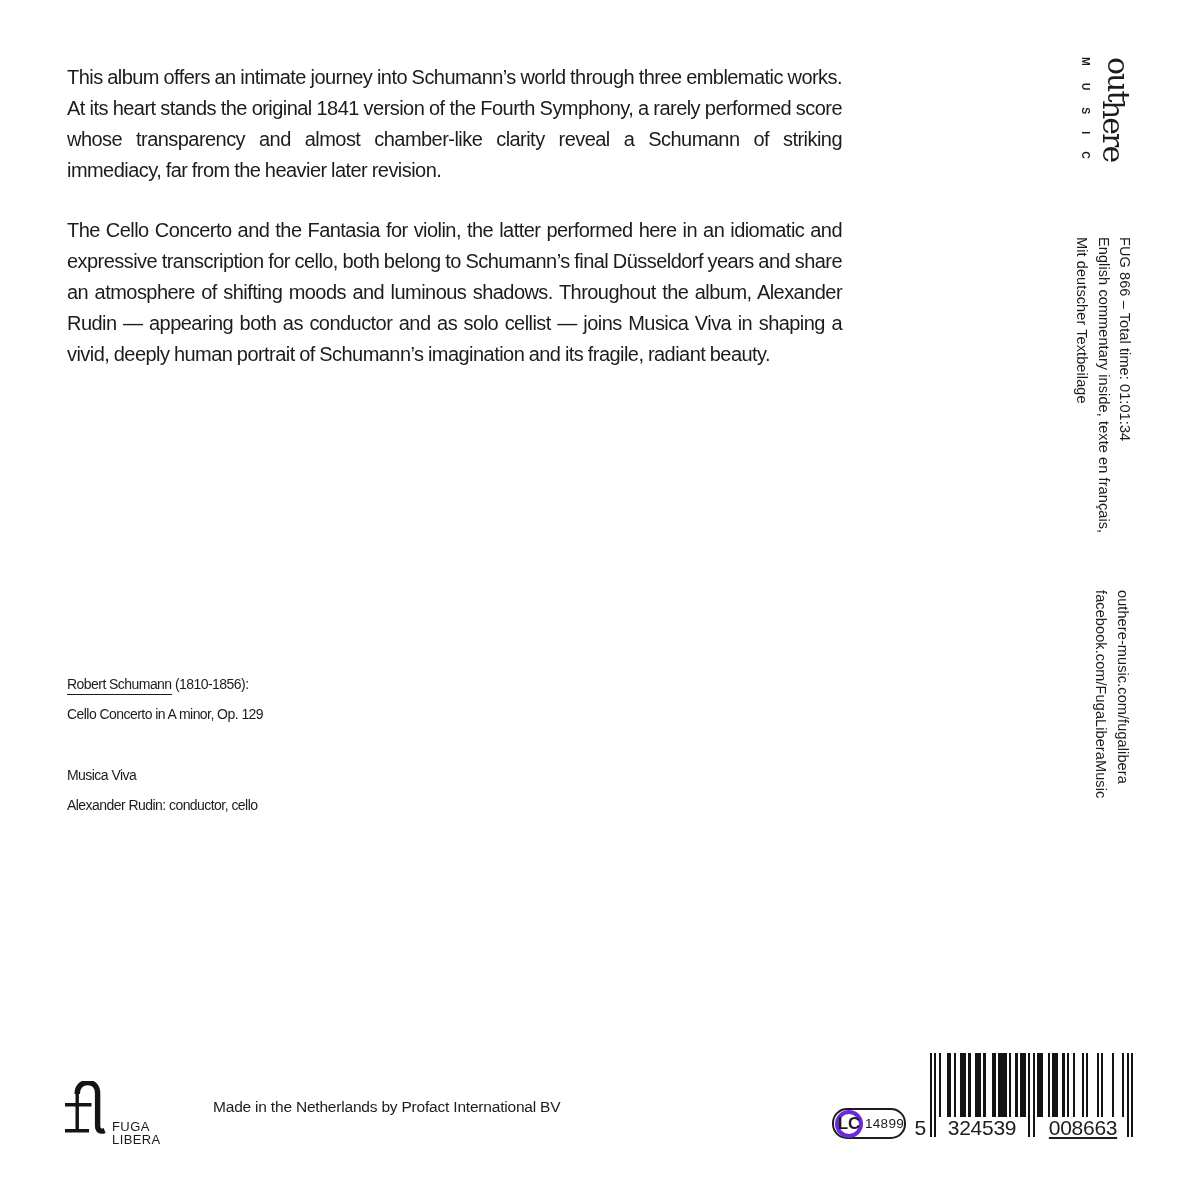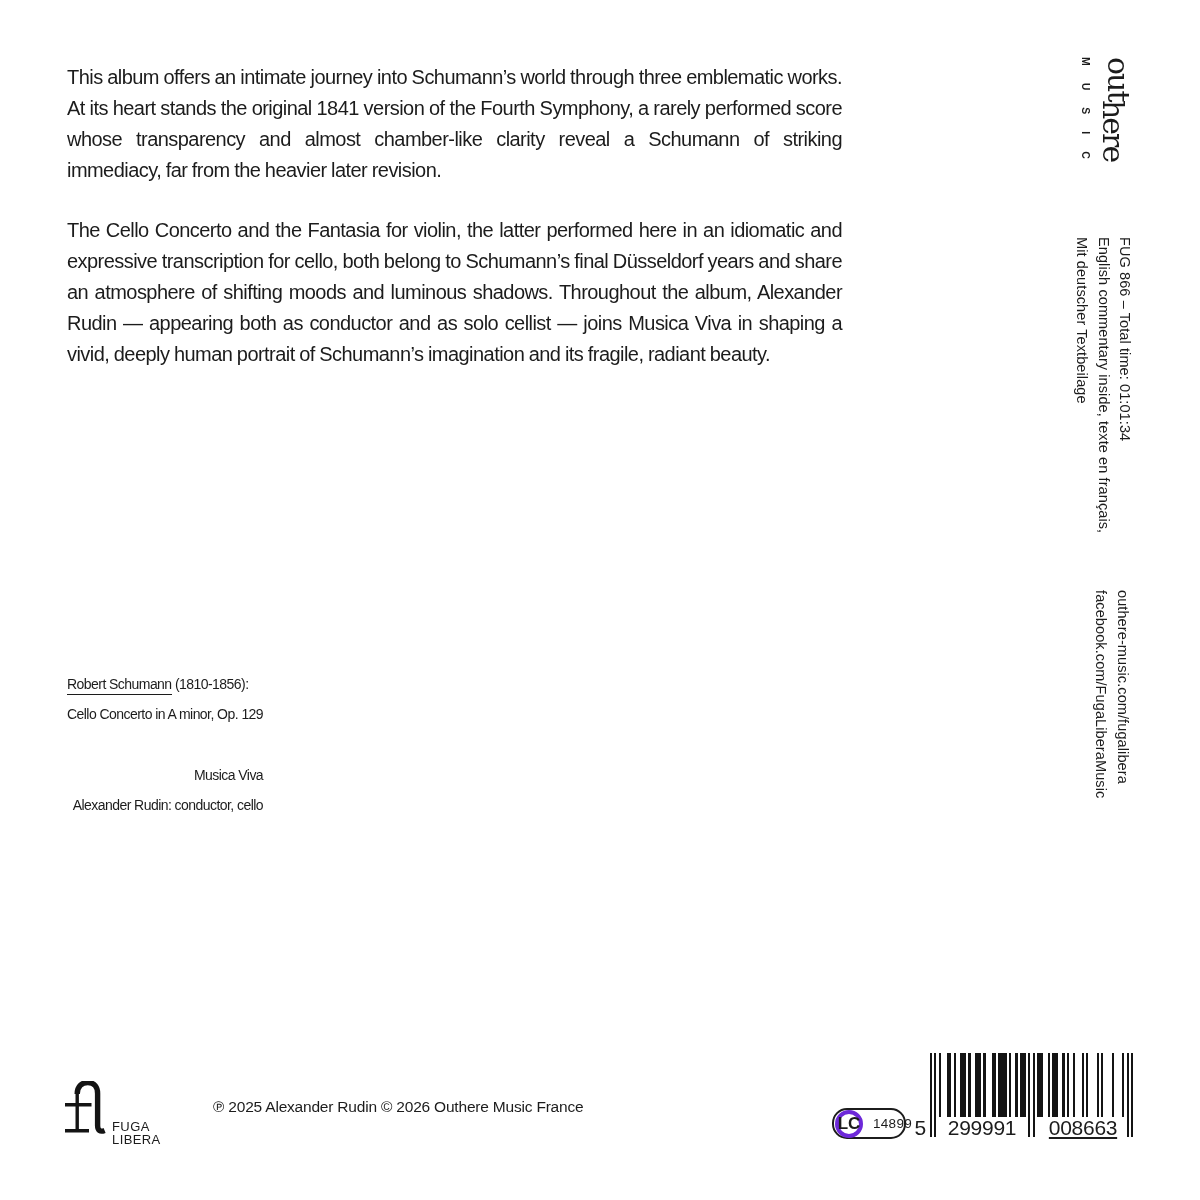--- a/index.html
+++ b/index.html
@@ -10,21 +10,21 @@
   
   .main-text{position:absolute;left:67px;top:62px;width:775px;
     font-size:20px;line-height:31px;letter-spacing:-0.55px;word-spacing:-0.5px;
     text-align:justify;}
   .main-text p{margin:0;}
   .main-text p.para2{margin-top:29px;}
   
   .works{position:absolute;left:67px;top:638px;font-size:14px;line-height:30.4px;
     letter-spacing:-0.55px;margin-top:31px;}
   .composer-name{border-bottom:1.8px solid #1c1c1c;padding-bottom:2px;}
-  .performers{margin-top:30px;text-align:right;}
+  .performers{margin-top:30px;}
   
   .outhere-logo{position:absolute;top:57px;right:63px;writing-mode:vertical-rl;}
   .outhere-logo .brand{font-family:"DejaVu Serif",serif;font-size:30px;line-height:38px;
     letter-spacing:-2px;}
   .outhere-logo .brand .here{position:relative;left:-5px;}
   .outhere-logo .sub{font-size:10.5px;line-height:26px;letter-spacing:17px;
     text-transform:uppercase;font-weight:bold;}
   .catalog{position:absolute;top:237px;right:65px;writing-mode:vertical-rl;
     font-size:14.5px;line-height:21.5px;letter-spacing:0.1px;}
   .urls{position:absolute;top:590px;right:66px;writing-mode:vertical-rl;
@@ -33,21 +33,21 @@
   .fl-mark{position:absolute;left:64px;top:1081px;}
   .imprint-name{position:absolute;left:112px;top:1097px;font-size:13px;
     line-height:12.5px;letter-spacing:0.4px;margin-top:24px;}
   .made-text{position:absolute;left:213px;top:1095px;font-size:15.5px;line-height:23px;
     letter-spacing:-0.2px;}
   .lc-badge{position:absolute;left:832px;top:1108px;width:70px;height:27px;
     border:2px solid #1c1c1c;border-radius:15px;display:flex;align-items:center;}
   .lc-circle{width:20px;height:20px;border:4px solid #6d28d9;border-radius:50%;
     margin-left:1px;display:flex;align-items:center;justify-content:center;
     font-size:17px;font-weight:bold;letter-spacing:0;}
-  .lc-number{font-size:13.5px;margin-left:10px;letter-spacing:0.3px;}
+  .lc-number{font-size:13.5px;margin-left:2px;letter-spacing:0.3px;}
   .barcode{position:absolute;left:930px;top:1053px;width:203px;height:86px;}
   .barcode .bars{position:absolute;inset:0;}
   .barcode span{position:absolute;top:63px;font-size:21px;letter-spacing:-0.3px;
     white-space:nowrap;}
   .bc-first{left:-22px;width:18px;text-align:right;}
   .bc-left{left:7px;width:90px;text-align:center;}
   .bc-right{left:108px;width:90px;text-align:center;text-decoration:underline;}
 </style>
 </head>
 <body>
@@ -87,21 +87,21 @@
   <svg class="fl-mark" width="42" height="53" viewBox="0 0 42 53" fill="none" xmlns="http://www.w3.org/2000/svg">
     <path d="M1 49.7 H25 M13.2 49.7 V12 M1 23.7 H27.5" stroke="#141414" stroke-width="3.4"></path>
     <path d="M13.2 13 C13.2 4.6 18.2 1.6 23.8 1.6 C30.6 1.6 33.6 6.2 33.6 12.4 L33.6 44.6 C33.6 49.4 36.2 51.2 40.6 49.4" stroke="#141414" stroke-width="5.4"></path>
   </svg>
   <div class="imprint-name">
     <div>FUGA</div>
     <div>LIBERA</div>
   </div>
 
   <div class="made-text">
-    <div>℗ 2025 Alexander Rudin © 2026 Outhere Music France</div>
+    <div>Made in the Netherlands by Profact International BV</div>
   </div>
 
   <div class="lc-badge">
     <span class="lc-circle">LC</span>
     <span class="lc-number">14899</span>
   </div>
 
   <div class="barcode">
     <div class="bars" id="barcode-bars">
         <div style="position: absolute; top: 0px; background: rgb(20, 20, 20); left: 0px; width: 2.16px; height: 84px;"></div>
@@ -144,17 +144,17 @@
         <div style="position: absolute; top: 0px; background: rgb(20, 20, 20); left: 151.72px; width: 2.16px; height: 64px;"></div>
         <div style="position: absolute; top: 0px; background: rgb(20, 20, 20); left: 155.99px; width: 2.16px; height: 64px;"></div>
         <div style="position: absolute; top: 0px; background: rgb(20, 20, 20); left: 166.67px; width: 2.16px; height: 64px;"></div>
         <div style="position: absolute; top: 0px; background: rgb(20, 20, 20); left: 170.95px; width: 2.16px; height: 64px;"></div>
         <div style="position: absolute; top: 0px; background: rgb(20, 20, 20); left: 181.63px; width: 2.16px; height: 64px;"></div>
         <div style="position: absolute; top: 0px; background: rgb(20, 20, 20); left: 192.32px; width: 2.16px; height: 64px;"></div>
         <div style="position: absolute; top: 0px; background: rgb(20, 20, 20); left: 196.59px; width: 2.16px; height: 84px;"></div>
         <div style="position: absolute; top: 0px; background: rgb(20, 20, 20); left: 200.86px; width: 2.16px; height: 84px;"></div>
       </div>
     <span class="bc-first">5</span>
-    <span class="bc-left">299991</span>
+    <span class="bc-left">324539</span>
     <span class="bc-right">008663</span>
   </div>
 
 </div>
 
 </body></html>

